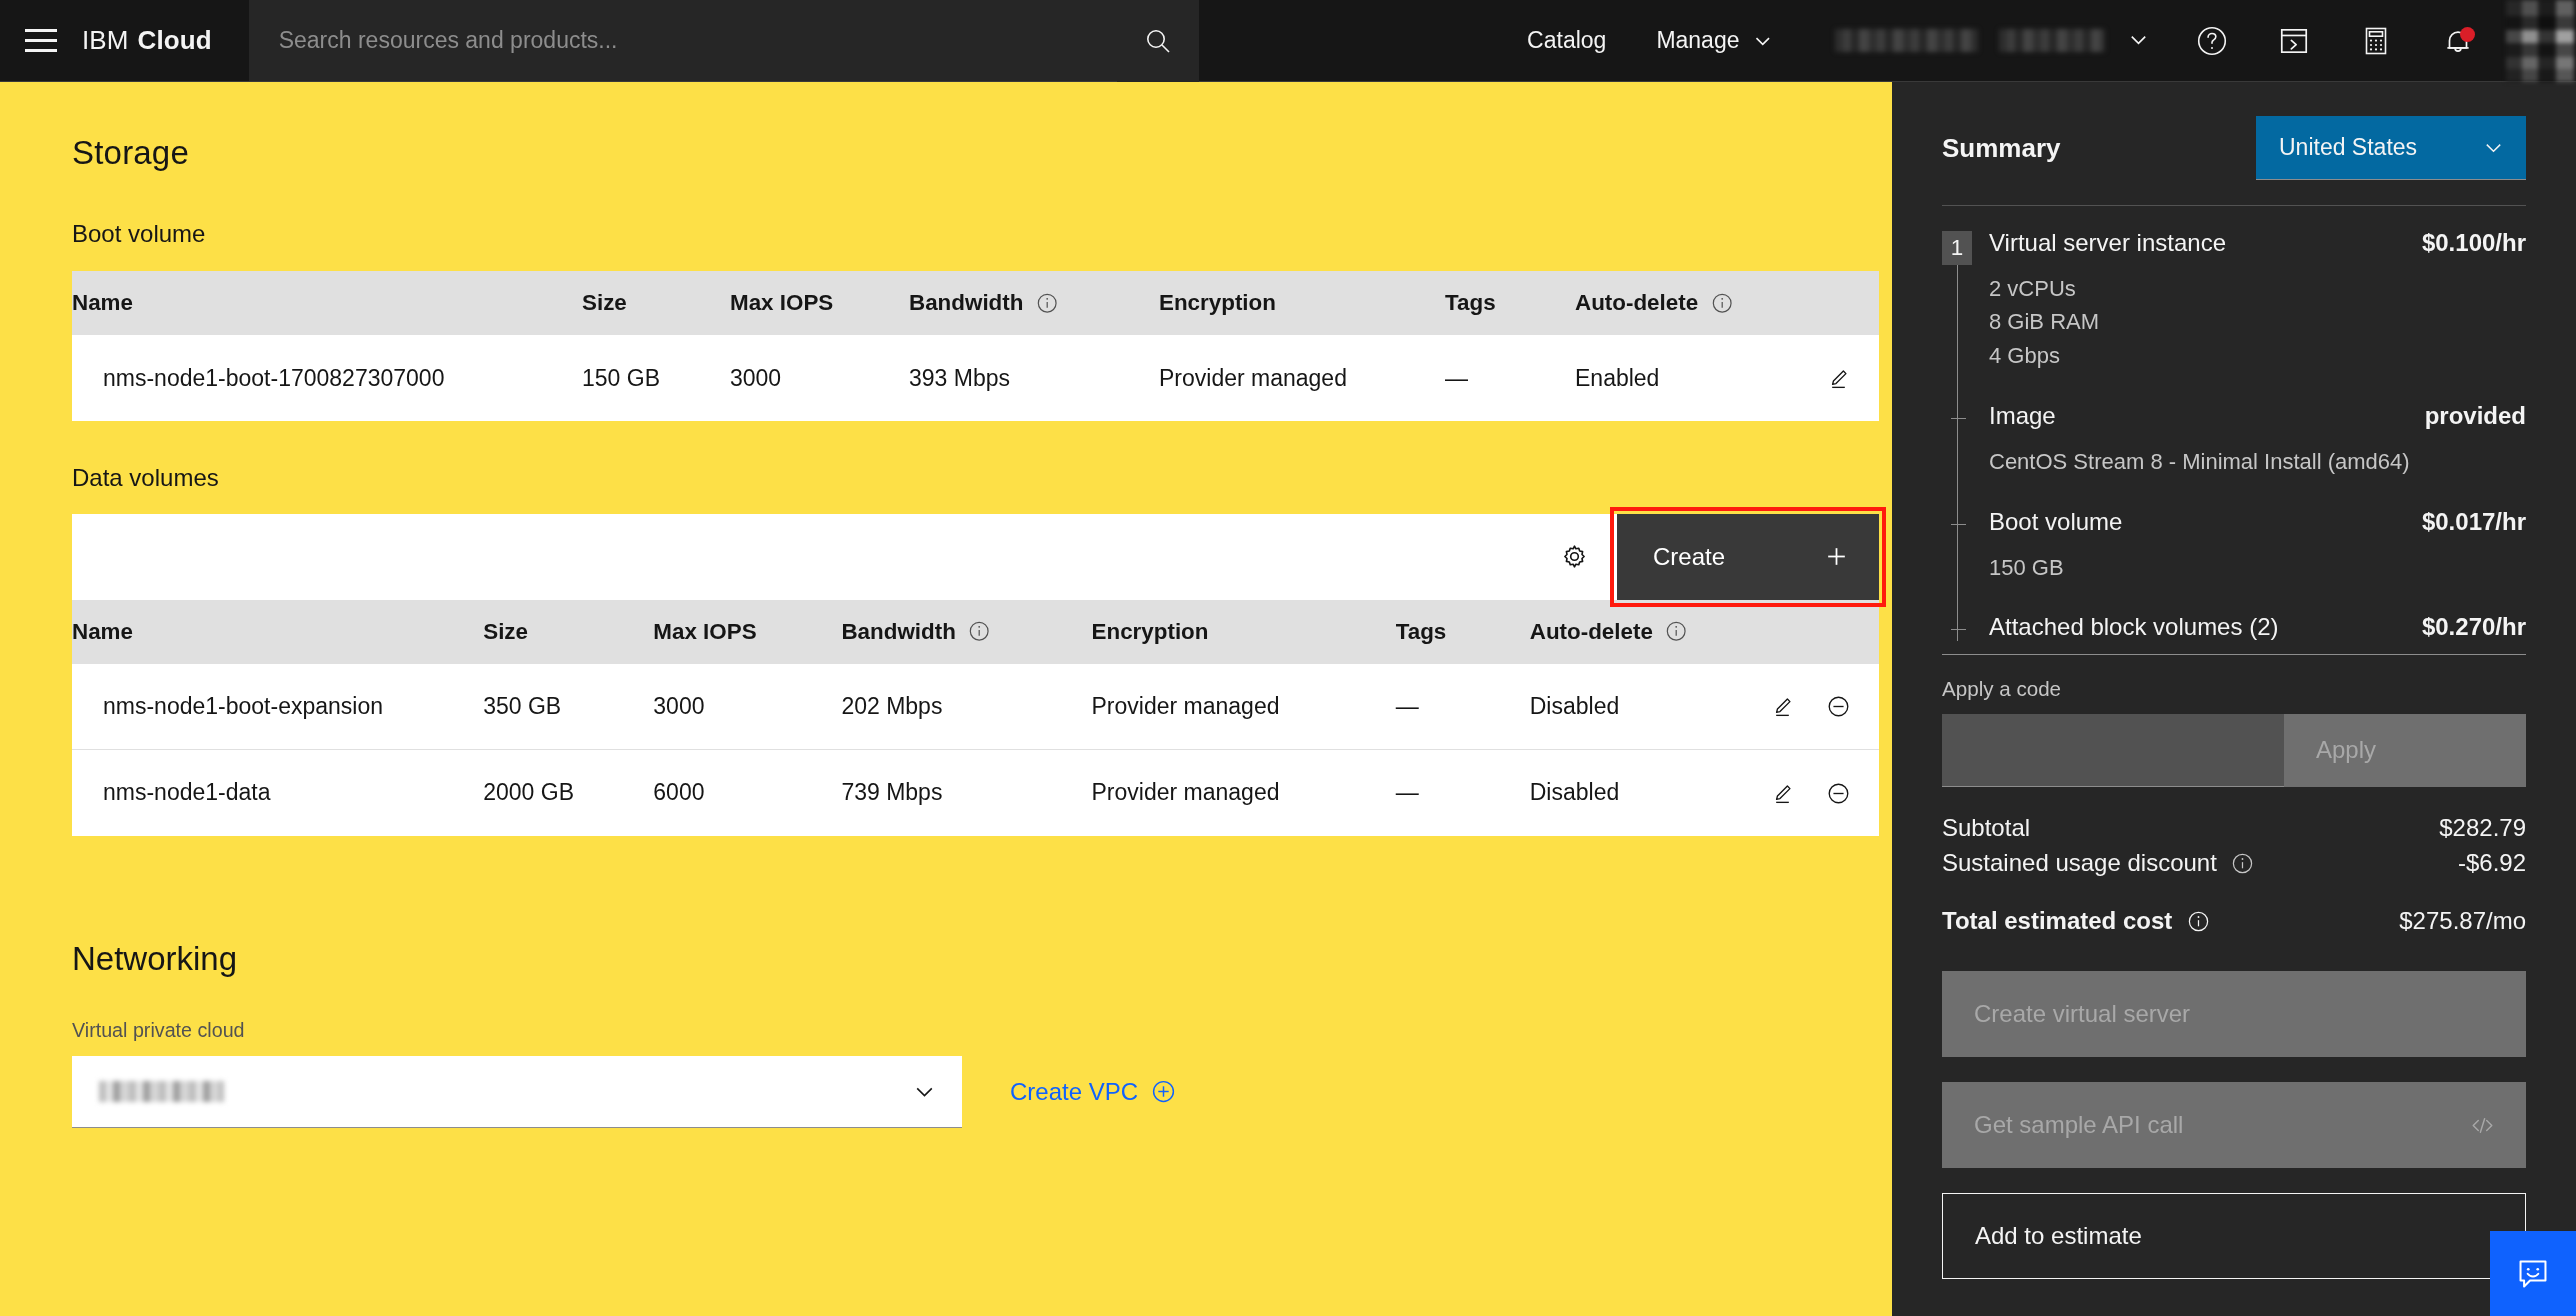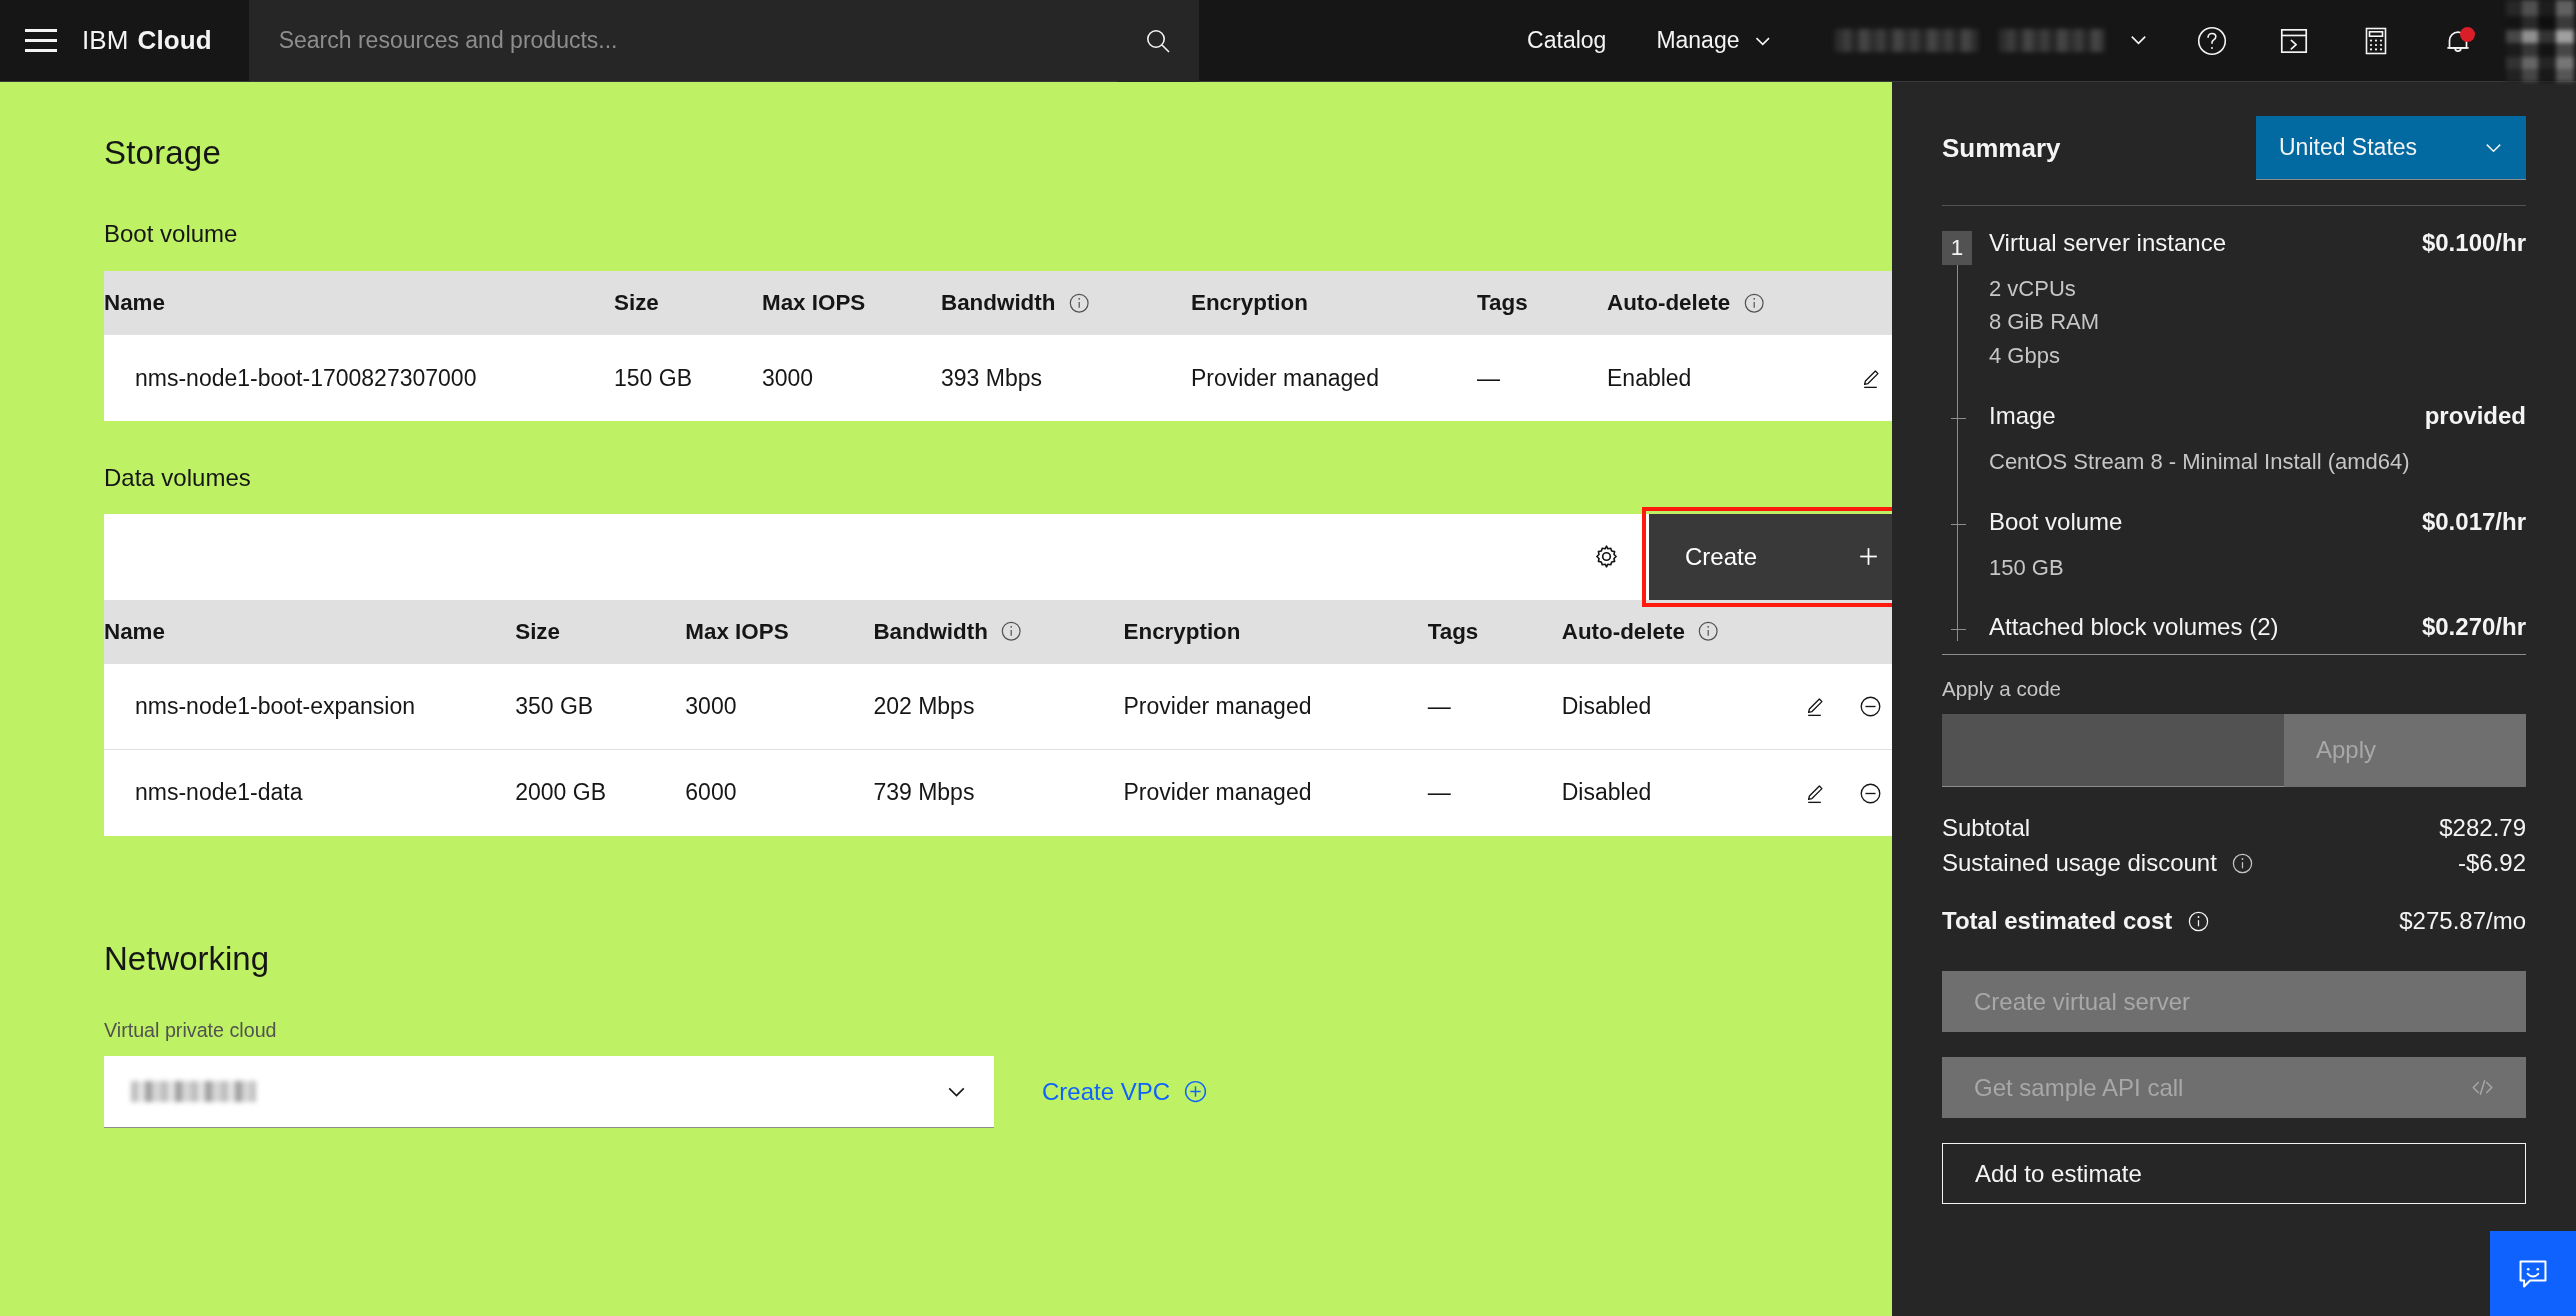--- a/index.html
+++ b/index.html
@@ -74,21 +74,21 @@
       repeating-linear-gradient(90deg,#3b3b3b 0 16px,#777 16px 32px,#2b2b2b 32px 50px,#888 50px 68px);
     background-blend-mode: overlay;
     filter: blur(2.1px);
   }
 
   
   .body-row { flex: 1; display: flex; min-height: 0; }
 
   
   .main {
-    flex: 1; background: #bef264; padding: 0 0 0 104px;
+    flex: 1; background: #fde047; padding: 0 0 0 72px;
     overflow: hidden; position: relative;
   }
   .page-title { font-size: 33px; font-weight: 400; color: #161616; margin-top: 52px; letter-spacing: 0.2px; }
   .sub-title { font-size: 24px; color: #161616; margin-top: 48px; }
   .section-title { font-size: 33px; font-weight: 400; color: #161616; }
 
   .tbl { width: 1807px; border-collapse: collapse; background: #fff; table-layout: fixed; }
   .tbl thead th {
     background: #e0e0e0; color: #161616; font-size: 22.4px; font-weight: 700;
     text-align: left; height: 64px; padding: 0 0 0 0; vertical-align: middle;
@@ -179,21 +179,21 @@
     width: 242px; height: 73px; background: #6f6f6f; color: #a8a8a8;
     border: none; font-size: 24px; text-align: left; padding-left: 32px;
     cursor: not-allowed; font-family: "Liberation Sans", sans-serif;
   }
 
   .cost-row { display: flex; align-items: center; justify-content: space-between; font-size: 24px; }
   .cost-left { display: flex; align-items: center; gap: 14.3px; }
   .cost-total-label { font-weight: 700; font-size: 24px; }
 
   .act-btn {
-    width: 100%; height: 61px; display: flex; align-items: center; justify-content: space-between;
+    width: 100%; height: 86px; display: flex; align-items: center; justify-content: space-between;
     padding: 0 30px 0 32px; font-size: 24px; border: none; text-align: left;
     font-family: "Liberation Sans", sans-serif;
   }
   .act-btn.disabled { background: #6f6f6f; color: #a8a8a8; cursor: not-allowed; }
   .act-btn.ghost { background: transparent; color: #f4f4f4; border: 0.9px solid #f4f4f4; cursor: pointer; }
 
   .chat-fab {
     position: absolute; right: 0; bottom: 0; width: 86px; height: 86px;
     background: #0f62fe; display: flex; align-items: center; justify-content: center;
     cursor: pointer;

